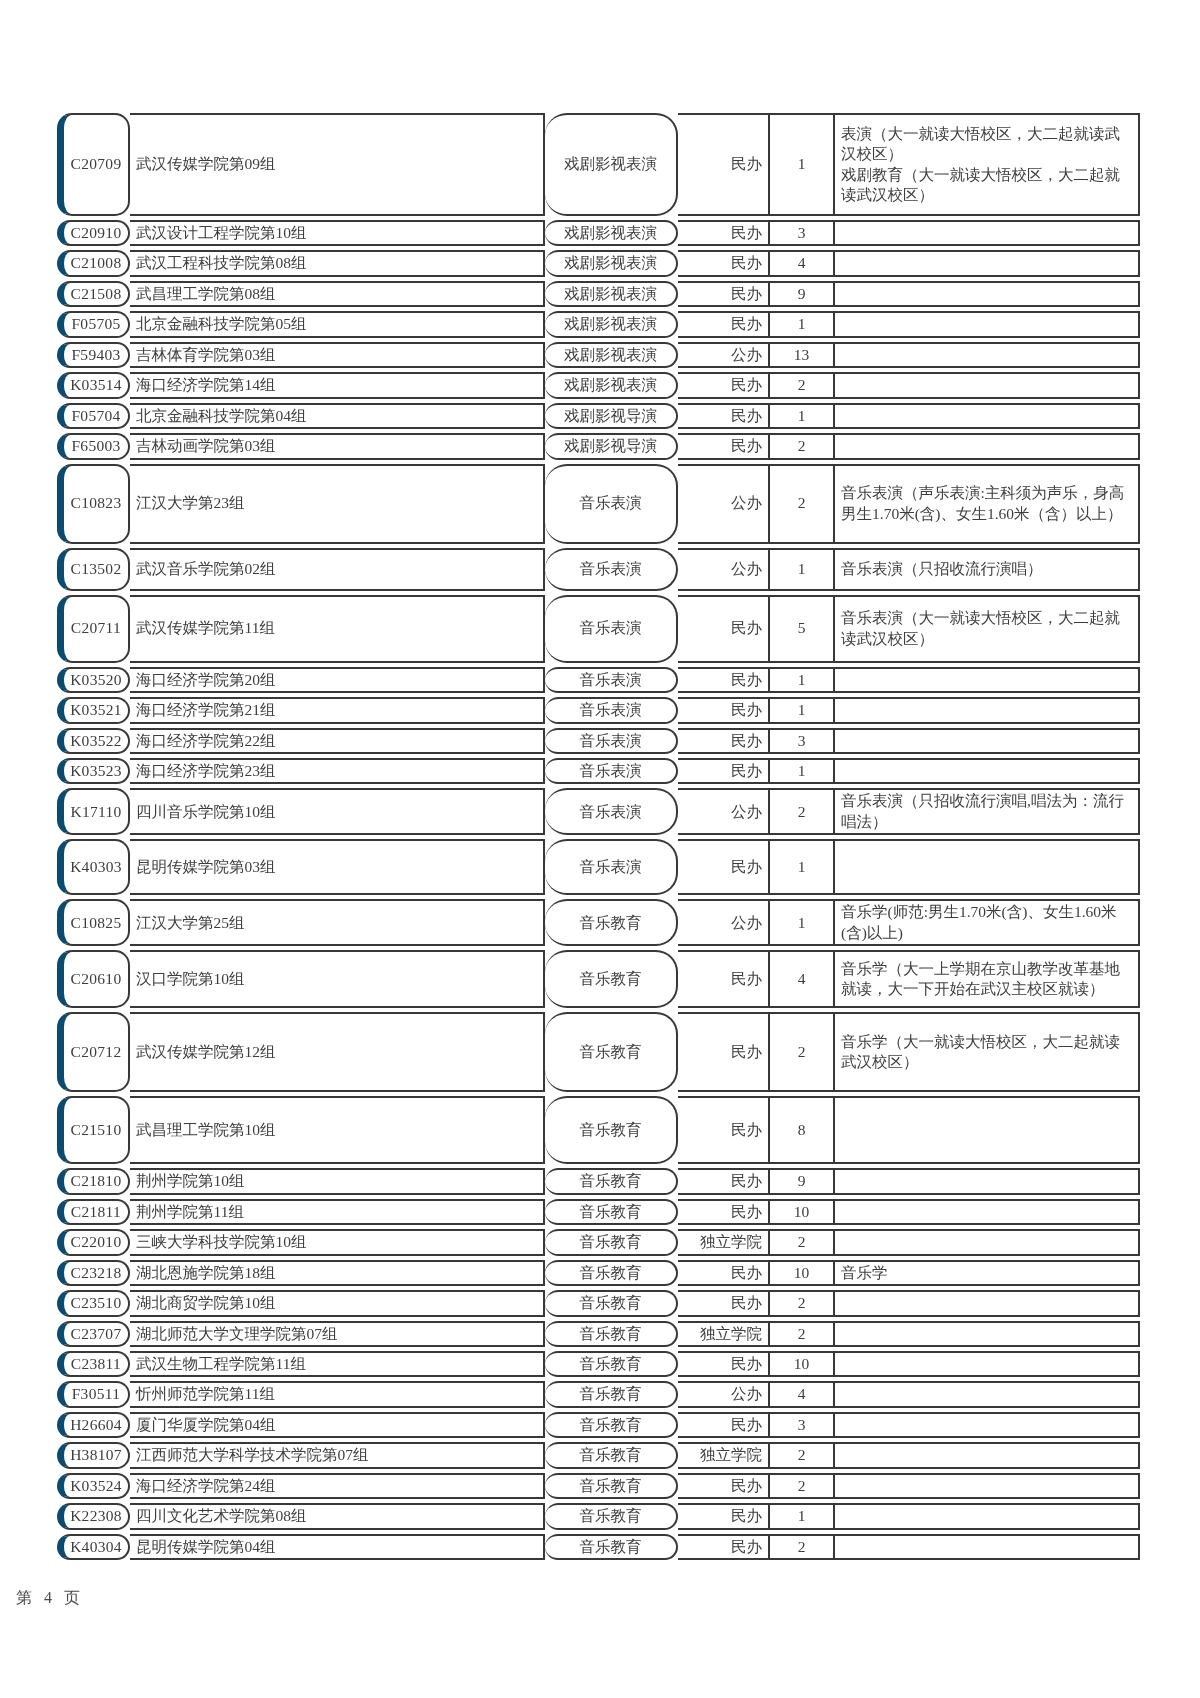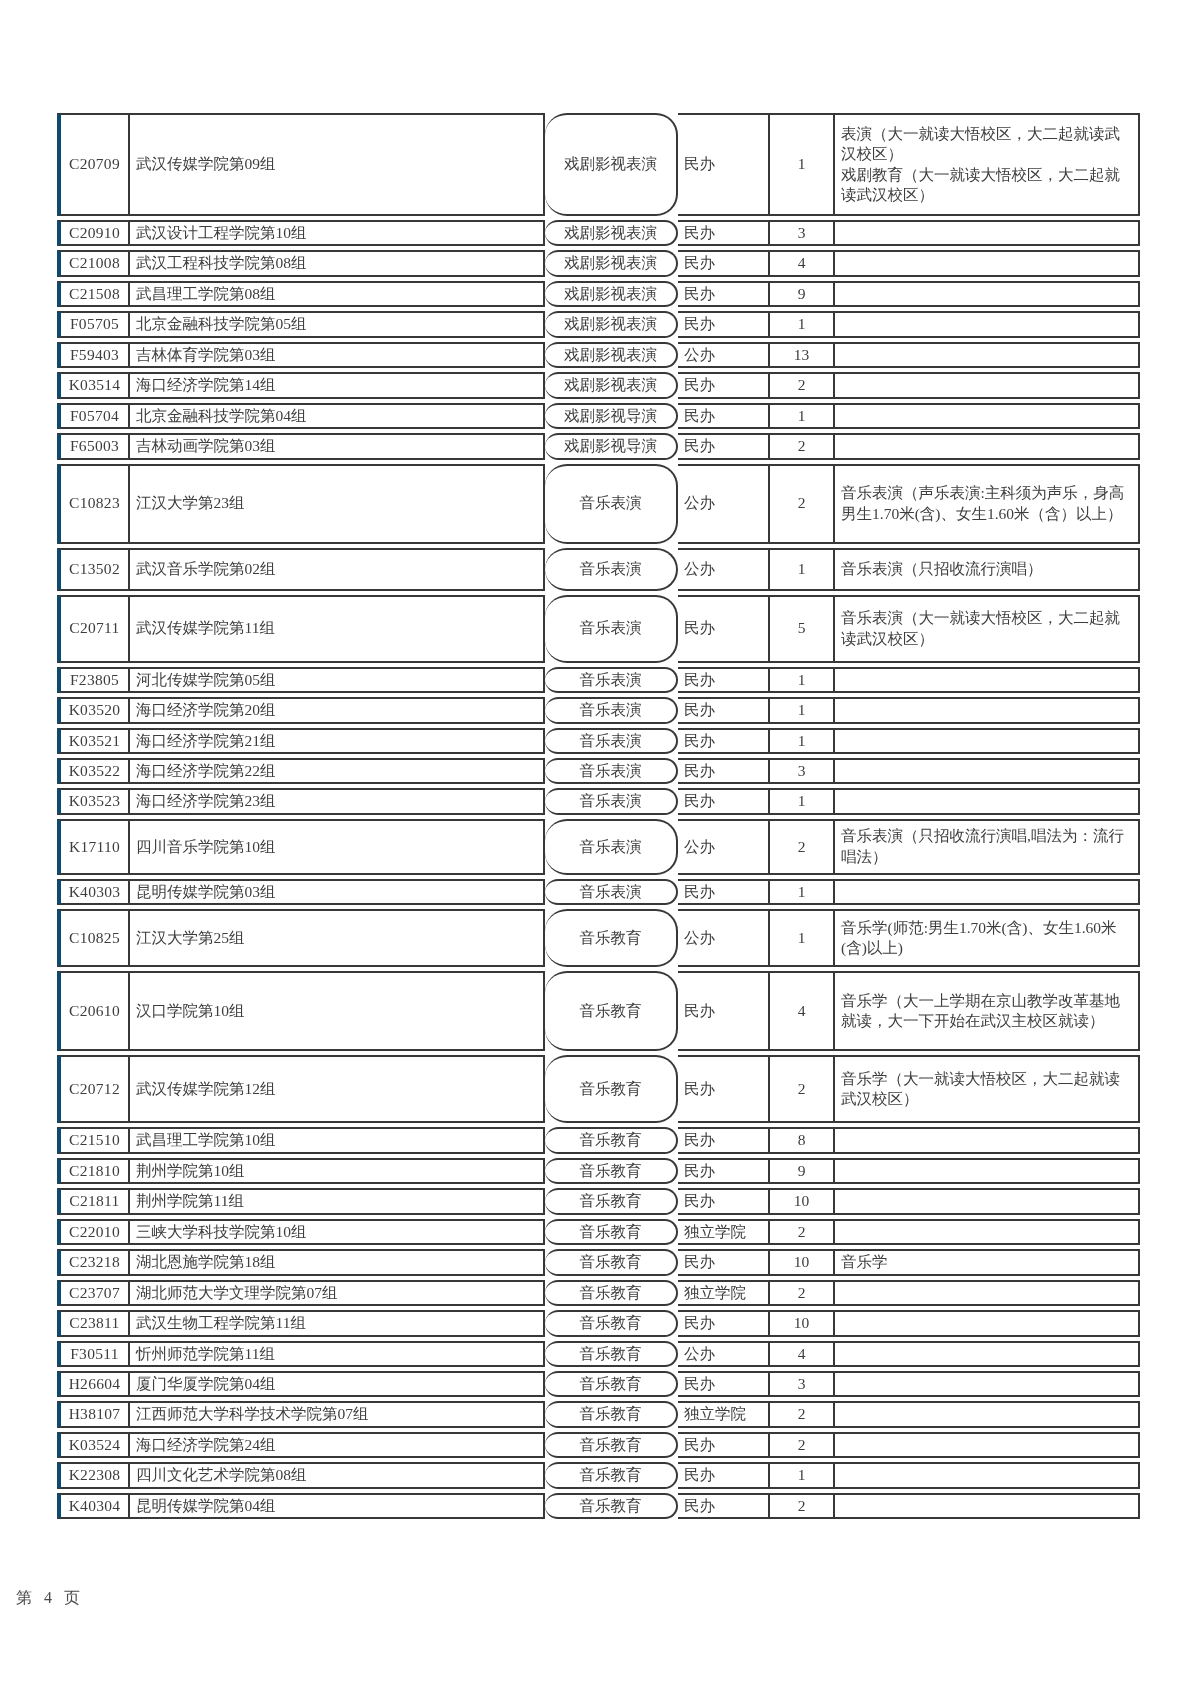--- a/index.html
+++ b/index.html
@@ -31,25 +31,25 @@
   col.c-remark { width: 305px; }
   td {
     border: 2px solid #383838;
     border-left: none;
     padding: 1px 6px;
     font-size: 15.5px;
     line-height: 1.32;
     vertical-align: middle;
     overflow: hidden;
   }
-  td:first-child { border-left: 4px solid #0c4a6e; }
+  td:first-child { border-left: 7px solid #0c4a6e; border-radius: 15px; }
   td.col-code   { text-align: center; letter-spacing: 0.3px; }
   td.col-school { text-align: left; }
   td.col-major  { text-align: center; border-radius: 22px; }
-  td.col-type   { text-align: left; }
+  td.col-type   { text-align: right; }
   td.col-count  { text-align: center; }
   td.col-remark { text-align: left; white-space: pre-line; }
   
   tbody tr td { height: 22px; }
   tbody tr:nth-child(1)  td { height: 103px; }
   tbody tr:nth-child(10) td { height: 80px; }
   tbody tr:nth-child(11) td { height: 43px; }
   tbody tr:nth-child(12) td { height: 68px; }
   tbody tr:nth-child(18) td { height: 56px; }
   tbody tr:nth-child(20) td { height: 58px; }
@@ -198,28 +198,20 @@
 
   <tr>
     <td class="col-code">C20711</td>
     <td class="col-school">武汉传媒学院第11组</td>
     <td class="col-major">音乐表演</td>
     <td class="col-type">民办</td>
     <td class="col-count">5</td>
     <td class="col-remark">音乐表演（大一就读大悟校区，大二起就读武汉校区）</td>
   </tr>
 
-  <tr>
-    <td class="col-code">F23805</td>
-    <td class="col-school">河北传媒学院第05组</td>
-    <td class="col-major">音乐表演</td>
-    <td class="col-type">民办</td>
-    <td class="col-count">1</td>
-    <td class="col-remark"></td>
-  </tr>
 
   <tr>
     <td class="col-code">K03520</td>
     <td class="col-school">海口经济学院第20组</td>
     <td class="col-major">音乐表演</td>
     <td class="col-type">民办</td>
     <td class="col-count">1</td>
     <td class="col-remark"></td>
   </tr>
 
@@ -333,20 +325,28 @@
 
   <tr>
     <td class="col-code">C23218</td>
     <td class="col-school">湖北恩施学院第18组</td>
     <td class="col-major">音乐教育</td>
     <td class="col-type">民办</td>
     <td class="col-count">10</td>
     <td class="col-remark">音乐学</td>
   </tr>
 
+  <tr>
+    <td class="col-code">C23510</td>
+    <td class="col-school">湖北商贸学院第10组</td>
+    <td class="col-major">音乐教育</td>
+    <td class="col-type">民办</td>
+    <td class="col-count">2</td>
+    <td class="col-remark"></td>
+  </tr>
 
   <tr>
     <td class="col-code">C23707</td>
     <td class="col-school">湖北师范大学文理学院第07组</td>
     <td class="col-major">音乐教育</td>
     <td class="col-type">独立学院</td>
     <td class="col-count">2</td>
     <td class="col-remark"></td>
   </tr>
 

